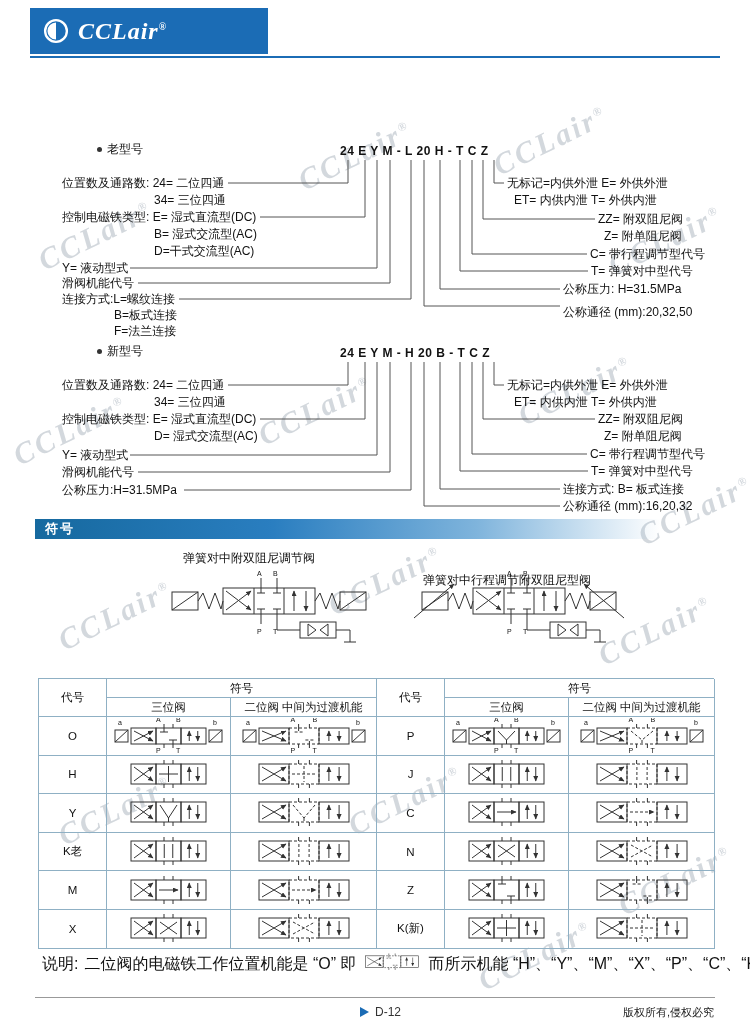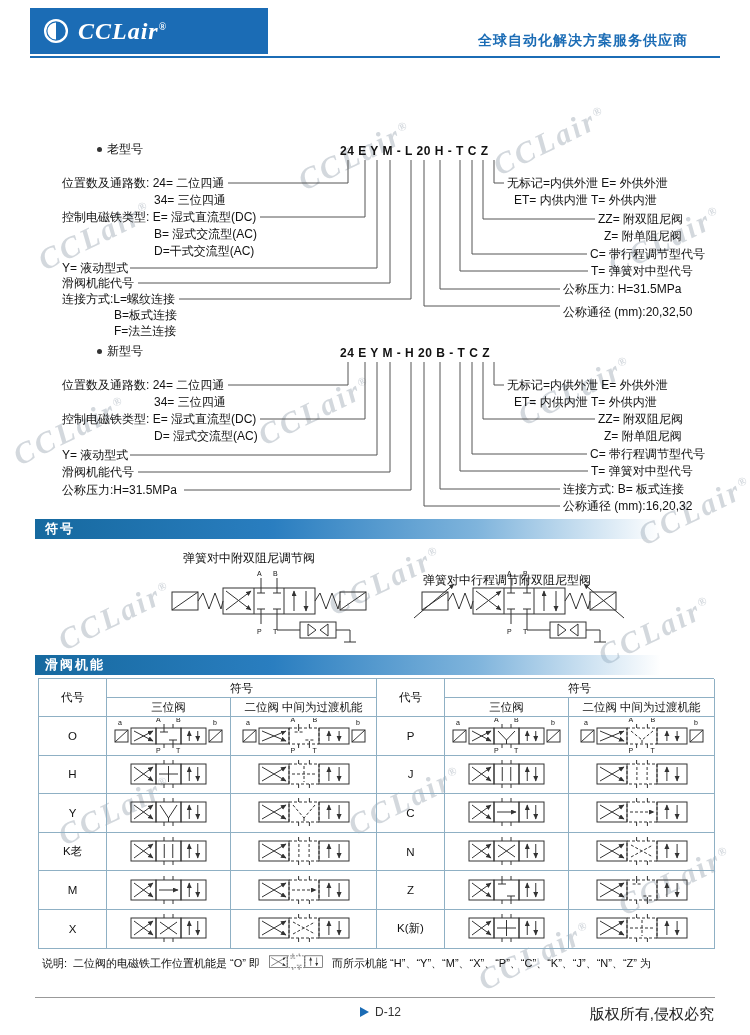--- a/index.html
+++ b/index.html
@@ -40,28 +40,28 @@
   .spool-table>div{border-right:1px solid #8fb0c4;border-bottom:1px solid #8fb0c4;display:flex;align-items:center;justify-content:center;font-size:11.5px;overflow:hidden}
   .h-code1{grid-column:1;grid-row:1/3}
   .h-sym1{grid-column:2/4;grid-row:1}
   .h-code2{grid-column:4;grid-row:1/3}
   .h-sym2{grid-column:5/7;grid-row:1}
   .h-3a{grid-column:2;grid-row:2}
   .h-2a{grid-column:3;grid-row:2}
   .h-3b{grid-column:5;grid-row:2}
   .h-2b{grid-column:6;grid-row:2}
   
-  .note{position:absolute;left:42px;top:952px;width:672px;font-size:11px;z-index:2}
+  .note{position:absolute;left:42px;top:952px;width:672px;font-size:16px;z-index:2}
   .note-l1{display:flex;align-items:center;gap:6px;white-space:nowrap}
   .note-l2{margin-top:5px;padding-left:38px}
   .nglyph svg{width:60px;height:20px}
   .foot-rule{position:absolute;left:35px;top:997px;width:680px;height:1px;background:#999;z-index:2}
   .pagemark{position:absolute;left:360px;top:1005px;display:flex;align-items:center;gap:6px;font-size:12px;color:#333;z-index:2}
   .tri{width:0;height:0;border-left:9px solid #1b6cb5;border-top:5px solid transparent;border-bottom:5px solid transparent}
-  .copyright{position:absolute;right:36px;top:1005px;font-size:15px;color:#222;z-index:2}
+  .copyright{position:absolute;right:36px;top:1005px;font-size:11px;color:#222;z-index:2}
 </style>
 </head>
 <body>
 
 <svg width="0" height="0" style="position:absolute">
   <defs>
     <marker id="ah" markerWidth="7" markerHeight="7" refX="5" refY="2.5" orient="auto">
       <path d="M0,0 L5.5,2.5 L0,5 Z" fill="#333" stroke="none"></path>
     </marker>
   </defs>
@@ -88,21 +88,20 @@
   </div>
 
   <div class="hdr">
     <div class="logo-box">
       <svg class="logo-icon" viewBox="0 0 36 36">
         <circle cx="18" cy="18" r="14" fill="none" stroke="#fff" stroke-width="3"></circle>
         <path d="M18 7 A11 11 0 0 0 18 29 Z" fill="#fff"></path>
       </svg>
       <span class="logo-text"><span>CCLair</span><span class="logo-reg">®</span></span>
     </div>
-    <div class="tagline">全球自动化解决方案服务供应商</div>
     <div class="hdr-rule"></div>
   </div>
 
 
   <div class="model-label" style="top:141px">
       <i class="dot"></i>
       <span>老型号</span>
     </div>
   <div class="code" style="top:144px">24 E Y M - L 20 H - T C Z</div>
 
@@ -251,21 +250,20 @@
         <line x1="129" y1="58" x2="129" y2="64"></line>
         <line x1="129" y1="64" x2="152" y2="64"></line>
         <rect x="152" y="56" width="36" height="16"></rect>
         <path d="M160,58 L168,64 L160,70 Z"></path>
         <path d="M180,58 L172,64 L180,70 Z"></path>
         <line x1="188" y1="64" x2="202" y2="64"></line>
         <line x1="202" y1="64" x2="202" y2="76"></line>
         <line x1="196" y1="76" x2="208" y2="76"></line>
       </svg></div>
 
-  <div class="secbar" style="top:655px"><span>滑阀机能</span></div>
 
   <div class="spool-table" id="spoolTable">
     <div class="h-code1">代号</div>
     <div class="h-sym1">符号</div>
     <div class="h-code2">代号</div>
     <div class="h-sym2">符号</div>
     <div class="h-3a">三位阀</div>
     <div class="h-2a">二位阀 中间为过渡机能</div>
     <div class="h-3b">三位阀</div>
     <div class="h-2b">二位阀 中间为过渡机能</div>

